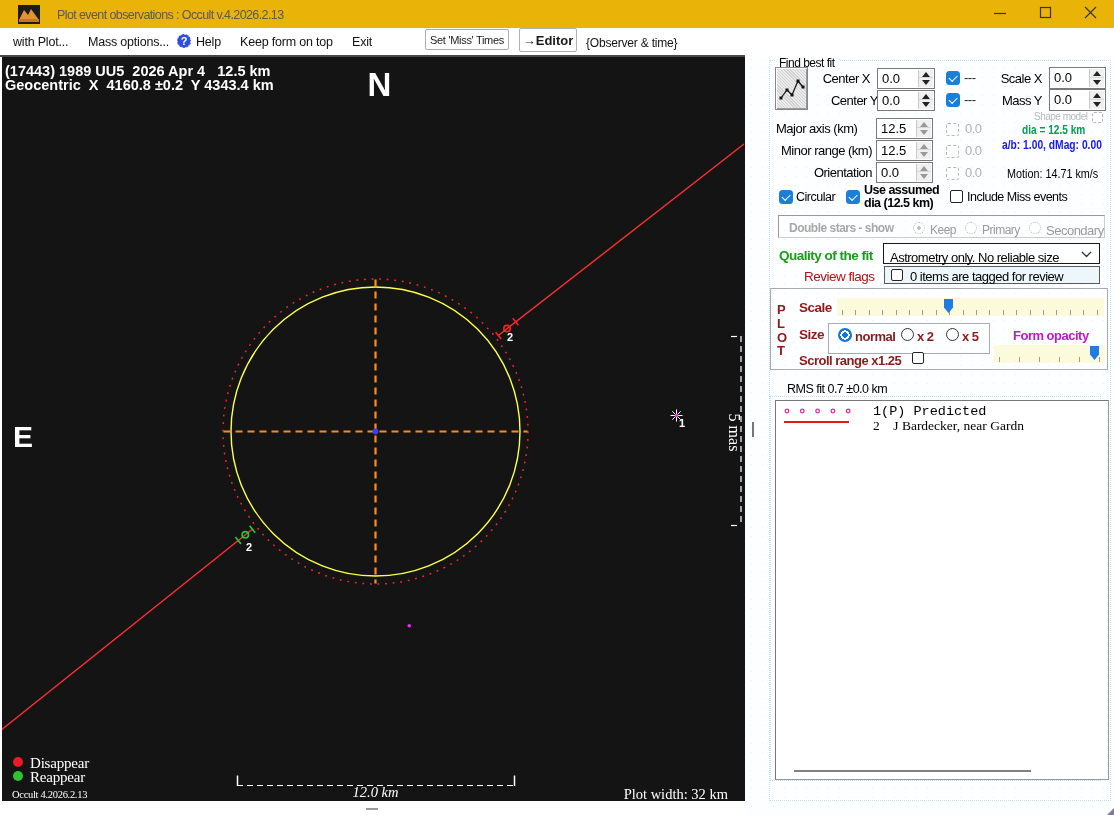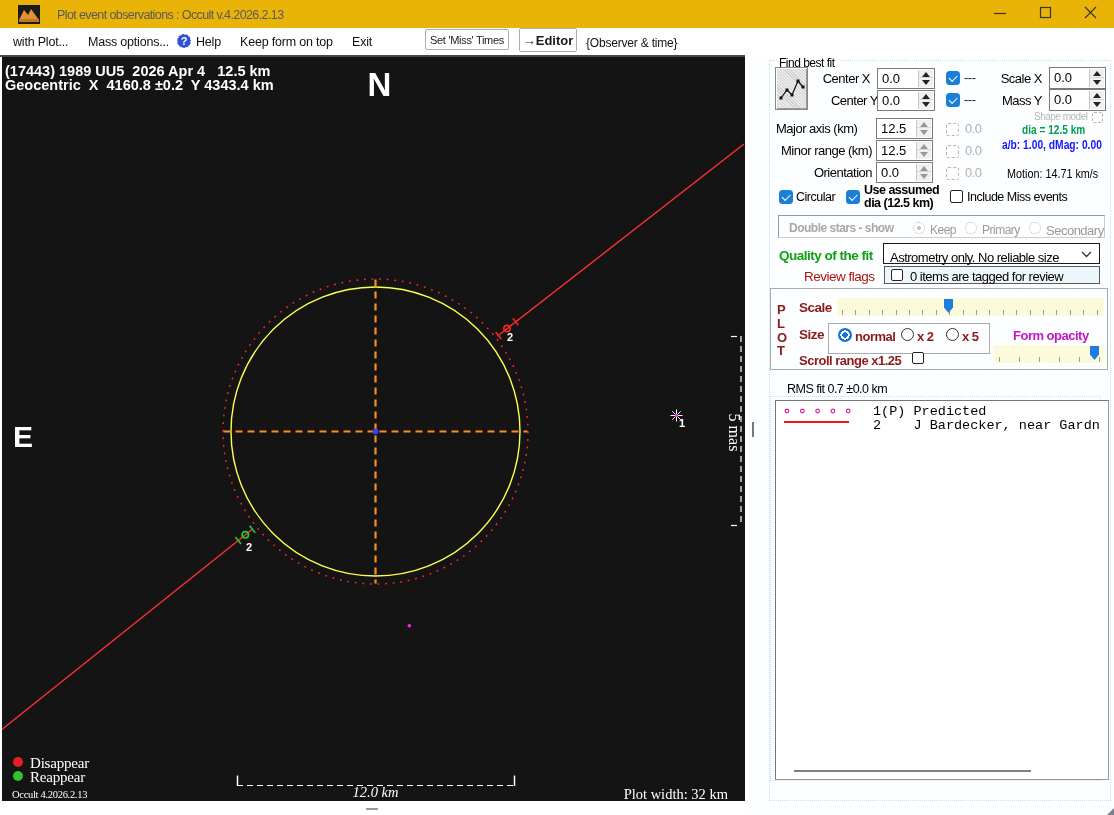--- a/index.html
+++ b/index.html
@@ -314,16 +314,16 @@
       <g fill="none" stroke="#e020a0" stroke-width="1.2">
         <circle cx="3" cy="4" r="1.8"></circle>
           <circle cx="18.3" cy="4" r="1.8"></circle>
           <circle cx="33.6" cy="4" r="1.8"></circle>
           <circle cx="48.9" cy="4" r="1.8"></circle>
           <circle cx="64.2" cy="4" r="1.8"></circle>
       </g>
     </svg>
     <div class="lbl" style="left:97px;top:3px;font-family:'Liberation Mono',monospace;font-size:13.5px;letter-spacing:0;white-space:pre">1(P) Predicted</div>
     <div class="abs" style="left:8px;top:19.5px;width:65px;height:2.5px;background:#e81818"></div>
-    <div class="lbl" style="left:97px;top:16.5px;font-family:Liberation Mono, monospace;font-size:13.5px;letter-spacing:0;white-space:pre">2    J Bardecker, near Gardn</div>
+    <div class="lbl" style="left:97px;top:16.5px;font-family:Liberation Serif, serif;font-size:13.5px;letter-spacing:0;white-space:pre">2    J Bardecker, near Gardn</div>
     <div class="abs" style="left:18px;top:369px;width:237px;height:1.5px;background:#808080"></div>
   </div>
 </div>
 
 </body></html>

